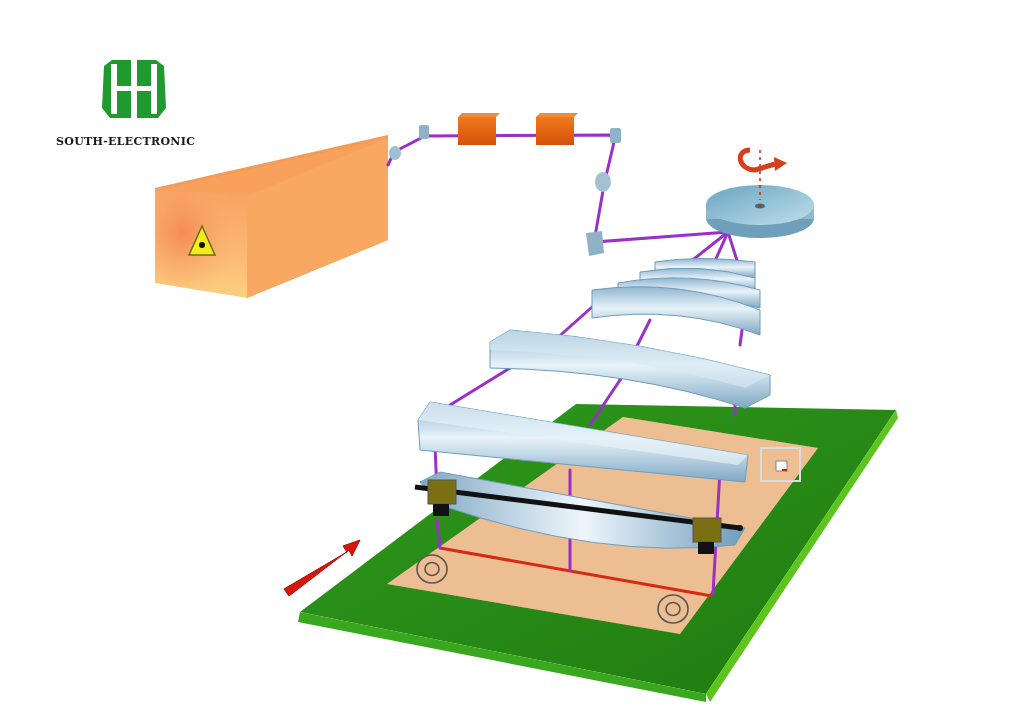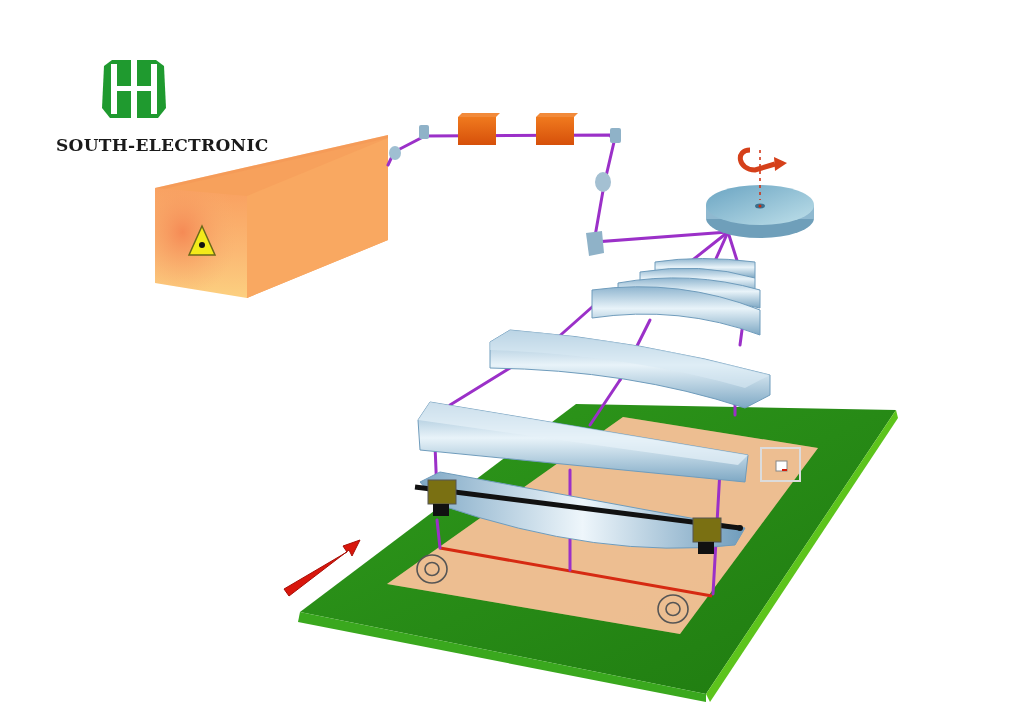--- a/index.html
+++ b/index.html
@@ -1,18 +1,18 @@
 <!DOCTYPE html>
 <html><head>
 <meta charset="utf-8">
 <style>
   html, body { margin: 0; padding: 0; background: #ffffff; }
   body { width: 1024px; height: 727px; position: relative; overflow: hidden; font-family: "DejaVu Serif", serif; }
   #stage { position: absolute; left: 0; top: 0; width: 1024px; height: 727px; }
-  .brand-text { position: absolute; left: 56px; top: 135px; font-family: "DejaVu Serif", serif; font-weight: bold; font-size: 17px; letter-spacing: 0.3px; color: #1a1a1a; }
+  .brand-text { position: absolute; left: 56px; top: 135px; font-family: "DejaVu Serif", serif; font-weight: bold; font-size: 11px; letter-spacing: 0.3px; color: #1a1a1a; }
 </style>
 </head>
 <body>
 
 <div id="stage">
 <svg width="1024" height="727" viewBox="0 0 1024 727" xmlns="http://www.w3.org/2000/svg">
   <defs>
     <linearGradient id="laserFront" x1="0" y1="0" x2="0" y2="1">
       <stop offset="0" stop-color="#f9a060"></stop>
       <stop offset="0.6" stop-color="#fbb974"></stop>

